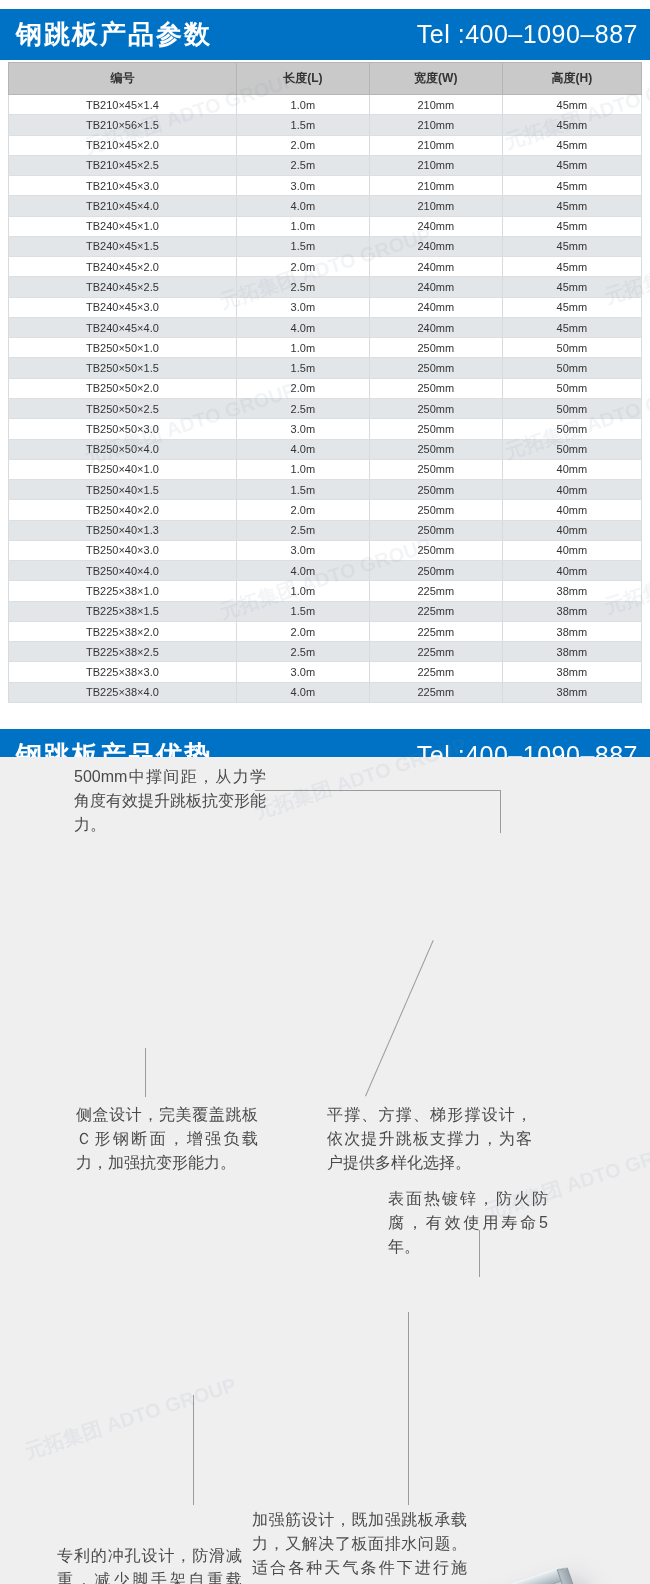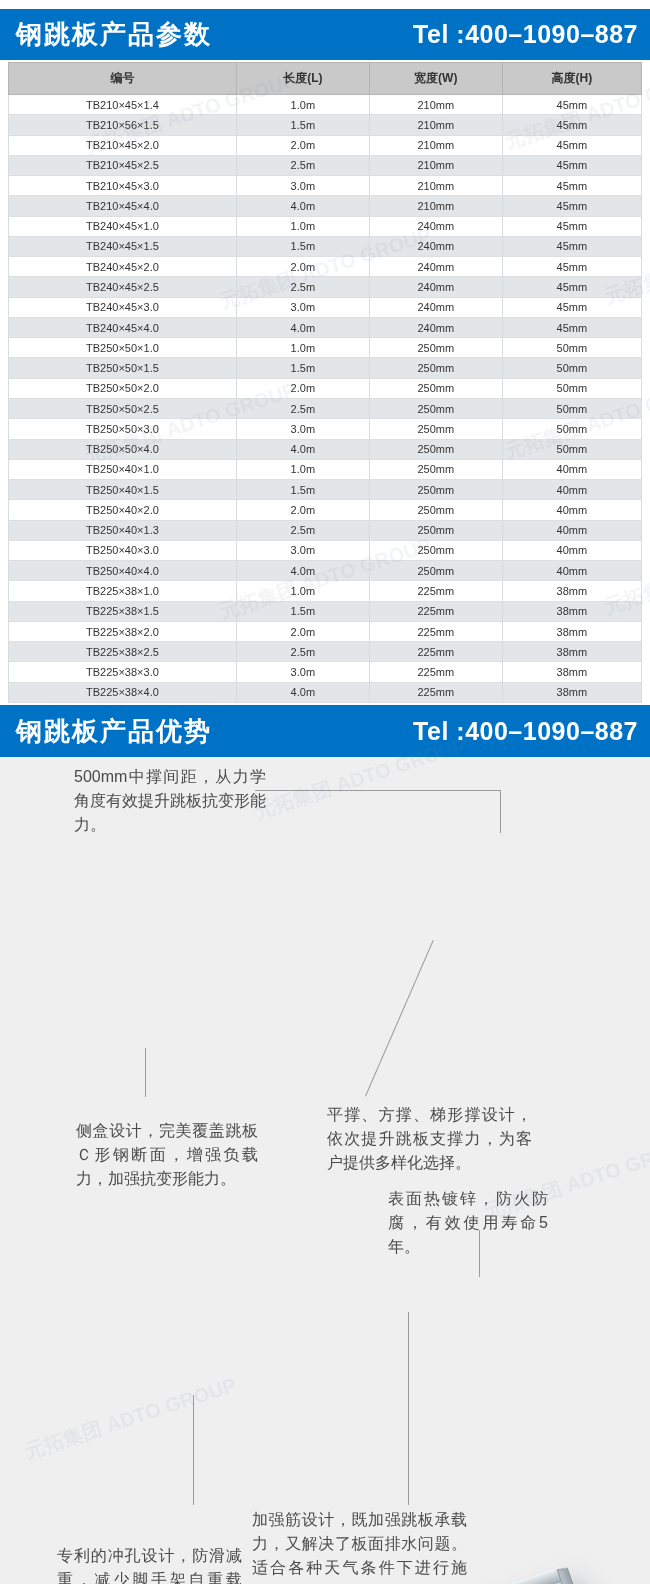--- a/index.html
+++ b/index.html
@@ -8,23 +8,23 @@
     background:#ffffff;overflow:hidden;
     font-family:"Liberation Sans","DejaVu Sans",sans-serif;
   }
   
   .banner{
     position:absolute;left:0;width:650px;height:51px;background:#0072c6;
     display:flex;align-items:center;justify-content:space-between;
     padding:0 12px 0 16px;box-sizing:border-box;
   }
   .banner .b-title{color:#fff;font-size:26px;font-weight:bold;letter-spacing:2px;}
-  .banner .b-tel{color:#fff;font-size:25px;font-weight:bold;letter-spacing:0.5px;}
+  .banner .b-tel{color:#fff;font-size:25px;font-weight:normal;letter-spacing:0.5px;}
   #banner1{top:9px;}
-  #banner2{top:705px;height:52px;}
+  #banner2{top:729px;height:52px;}
   
   .spec-table{
     position:absolute;top:62px;left:8px;width:634px;
     border-collapse:collapse;table-layout:fixed;
     font-size:11px;color:#333;border-radius:20px;
   }
   .spec-table,.spec-table th,.spec-table td{border:1px solid #c2c5c8;}
   .spec-table th{
     background:#c9c9c9;height:29px;font-size:12px;font-weight:600;color:#333;
     border-color:#b5b5b5;
@@ -40,21 +40,21 @@
   
   .adv{
     position:absolute;top:757px;left:0;width:650px;height:827px;
     background:#efeff0;
   }
   .ann{
     position:absolute;font-size:16px;line-height:24px;color:#4a4a4a;
     text-align:justify;
   }
   #ann-mid{left:74px;top:8px;width:192px;}
-  #ann-sidebox{left:76px;top:346px;width:182px;margin-top:16px;}
+  #ann-sidebox{left:76px;top:346px;width:182px;}
   #ann-supports{left:327px;top:346px;width:205px;}
   #ann-galv{left:388px;top:430px;width:160px;}
   #ann-punch{left:57px;top:787px;width:185px;}
   #ann-ribs{left:252px;top:751px;width:215px;}
   .cline{position:absolute;background:#9b9b9b;}
   #cl-mid-h{left:255px;top:33px;width:245px;height:1px;}
   #cl-mid-v{left:500px;top:33px;width:1px;height:43px;}
   #cl-sidebox{left:145px;top:291px;width:1px;height:49px;}
   #cl-supports{left:365px;top:169px;width:1px;height:170px;
     transform:rotate(23.5deg);transform-origin:bottom left;}

